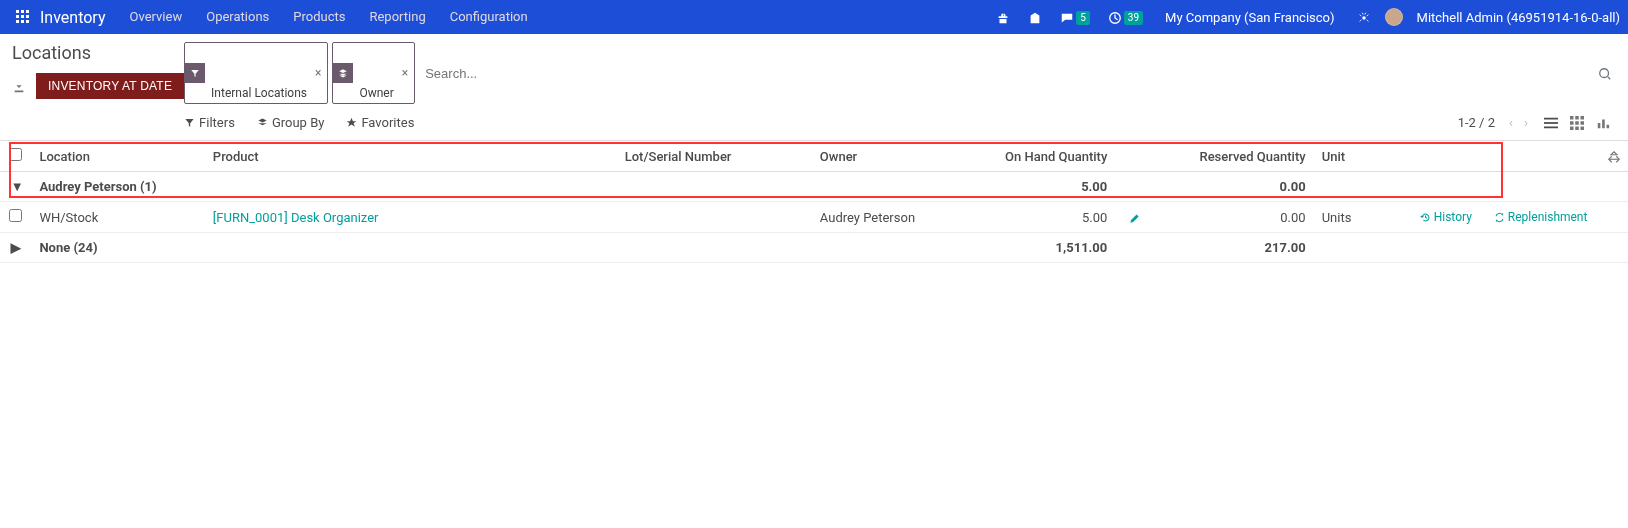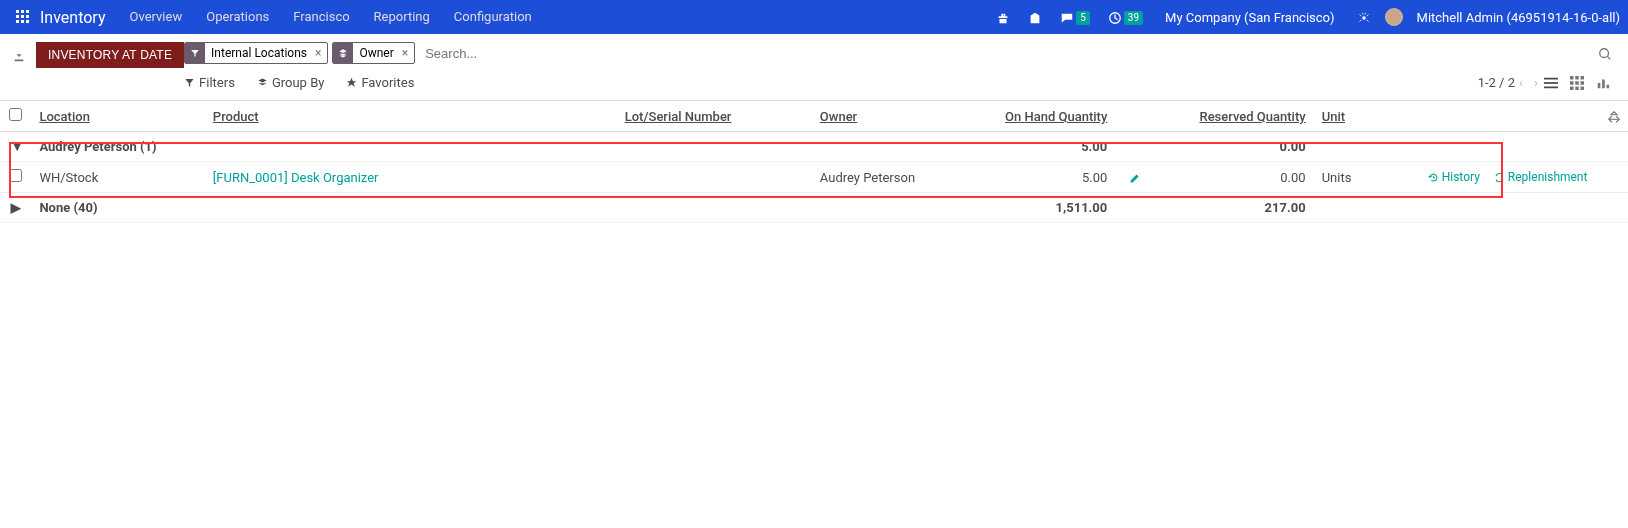--- a/index.html
+++ b/index.html
@@ -25,49 +25,49 @@
   .title { font-size:18px; color:#4c4c4c; font-weight:400; }
   .btn-row { display:flex; align-items:center; gap:10px; }
   .ico-download { color:#6c757d; font-size:14px; }
   .btn-primary { background:#7f1d1d; color:#fff; border:none; padding:6px 12px; font-size:12px; font-weight:500; letter-spacing:0.2px; cursor:pointer; }
 
   .cp-right { display:flex; flex-direction:column; align-items:flex-end; gap:8px; flex:1;}
   .search-wrap { display:flex; align-items:center; gap:6px; width:100%; justify-content:flex-end;}
   .facets { display:flex; gap:4px; }
   .facet { display:flex; align-items:center; border:1px solid #6b5a6b; border-radius:2px; overflow:hidden; font-size:12px; }
   .facet-icon { background:#6b5a6b; color:#fff; width:20px; height:20px; display:flex; align-items:center; justify-content:center; font-size:10px;}
-  .facet-label { padding:0 6px; color:#000000; line-height:20px;}
+  .facet-label { padding:0 6px; color:#404040; line-height:20px;margin-top:40px;}
   .facet-x { padding:0 6px 0 2px; color:#777; cursor:pointer; }
   .search-input { border:none; outline:none; font-size:13px; padding:2px 4px; flex:1; min-width:60px;}
   .search-mag { color:#6c757d; margin-left:auto; }
 
   .cp-toolbar { display:flex; align-items:center; gap:22px; width:100%; justify-content:space-between;}
   .cp-filters { display:flex; gap:22px; }
   .flink { color:#4c4c4c; cursor:pointer; font-size:13px; display:flex; align-items:center; gap:4px;}
   .flink .fi { font-size:11px; }
-  .cp-pager { display:flex; align-items:center; }
+  .cp-pager { display:flex; align-items:center; gap:10px; }
   .pager-txt { color:#4c4c4c; font-size:13px;}
   .pager-btns span{ color:#bbb; padding:0 4px; cursor:pointer;}
   .view-switch { display:flex; gap:8px; }
   .view-switch span { color:#777; cursor:pointer; font-size:14px; padding:2px;}
   .view-switch span.active { color:#4c4c4c; }
 
   
   table { width:100%; border-collapse:collapse; font-size:13px; }
   th, td { padding:7px 8px; text-align:left; border-bottom:1px solid #eee; }
-  th { color:#4c4c4c; font-weight:500; background:#fff; border-bottom:1px solid #ddd;text-decoration:underline;}
+  th { color:#4c4c4c; font-weight:500; background:#fff; border-bottom:1px solid #ddd;}
   th.num, td.num { text-align:right; }
   .cb-col { width:28px; text-align:center;}
   input[type=checkbox]{ width:13px; height:13px; }
   .group-row td { font-weight:700; color:#4c4c4c; background:#fff; }
   .caret { display:inline-block; width:10px; color:#4c4c4c;}
   .indent { padding-left:8px;}
   .prod-link { color:#00a09d; }
   .edit-ico { color:#00a09d; font-size:11px; padding-left:6px;}
-  .row-actions { display:flex; gap:14px; justify-content:flex-end;align-items:center;}
+  .row-actions { display:flex; gap:22px; justify-content:flex-end;align-items:center;}
   .row-actions span{ color:#00a09d; cursor:pointer; font-size:12px; display:flex; align-items:center; gap:3px;}
   .addline td { color:#00a09d; cursor:pointer; }
   .totals td { font-weight:700; }
   .swap-col { width:30px; text-align:right; color:#777;}
   
   
   .hl { position:absolute; border:2px solid #f33; pointer-events:none; }
   .wrap { position:relative; }
 
   svg { display:inline-block; vertical-align:middle; }
@@ -90,21 +90,21 @@
               <rect x="10" y="5" width="3" height="3"></rect>
               <rect y="10" width="3" height="3"></rect>
               <rect x="5" y="10" width="3" height="3"></rect>
               <rect x="10" y="10" width="3" height="3"></rect>
             </g>
           </svg>
       </span>
       <span class="nav-brand">Inventory</span>
       <span class="nav-item">Overview</span>
       <span class="nav-item">Operations</span>
-      <span class="nav-item">Francisco</span>
+      <span class="nav-item">Products</span>
       <span class="nav-item">Reporting</span>
       <span class="nav-item">Configuration</span>
     </div>
     <div class="nav-right">
       <span class="ico">
         <svg width="14" height="14" viewBox="0 0 16 16" fill="#fff">
             <path d="M3 6h10v2H3zM4 9h8v5H4zM6 4a1.5 1.5 0 1 1 2 2H6zM8 6h2a1.5 1.5 0 1 0-2-2z"></path>
           </svg>
       </span>
       <span class="ico">
@@ -130,20 +130,21 @@
             <circle cx="8" cy="8" r="2"></circle>
           </svg>
       </span>
       <span class="avatar"></span>
       <span class="nav-user">Mitchell Admin (46951914-16-0-all)</span>
     </div>
   </div>
 
   <div class="cp">
     <div class="cp-left">
+      <div class="title">Locations</div>
       <div class="btn-row">
         <span class="ico-download">
           <svg width="14" height="14" viewBox="0 0 16 16" fill="#6c757d">
               <path d="M8 1v8M5 6l3 3 3-3M3 12h10v2H3z"></path>
             </svg>
         </span>
         <button class="btn-primary">INVENTORY AT DATE</button>
       </div>
     </div>
     <div class="cp-right">
@@ -291,21 +292,21 @@
                 <span>Replenishment</span>
               </span>
           </div>
         </td>
         <td></td>
       </tr>
 
 
       <tr class="group-row">
         <td class="cb-col"><span class="caret">▶</span></td>
-        <td colspan="4">None (40)</td>
+        <td colspan="4">None (24)</td>
         <td class="num">1,511.00</td>
         <td></td>
         <td class="num">217.00</td>
         <td></td>
           <td></td>
           <td></td>
       </tr>
 
     </tbody>
   </table>

